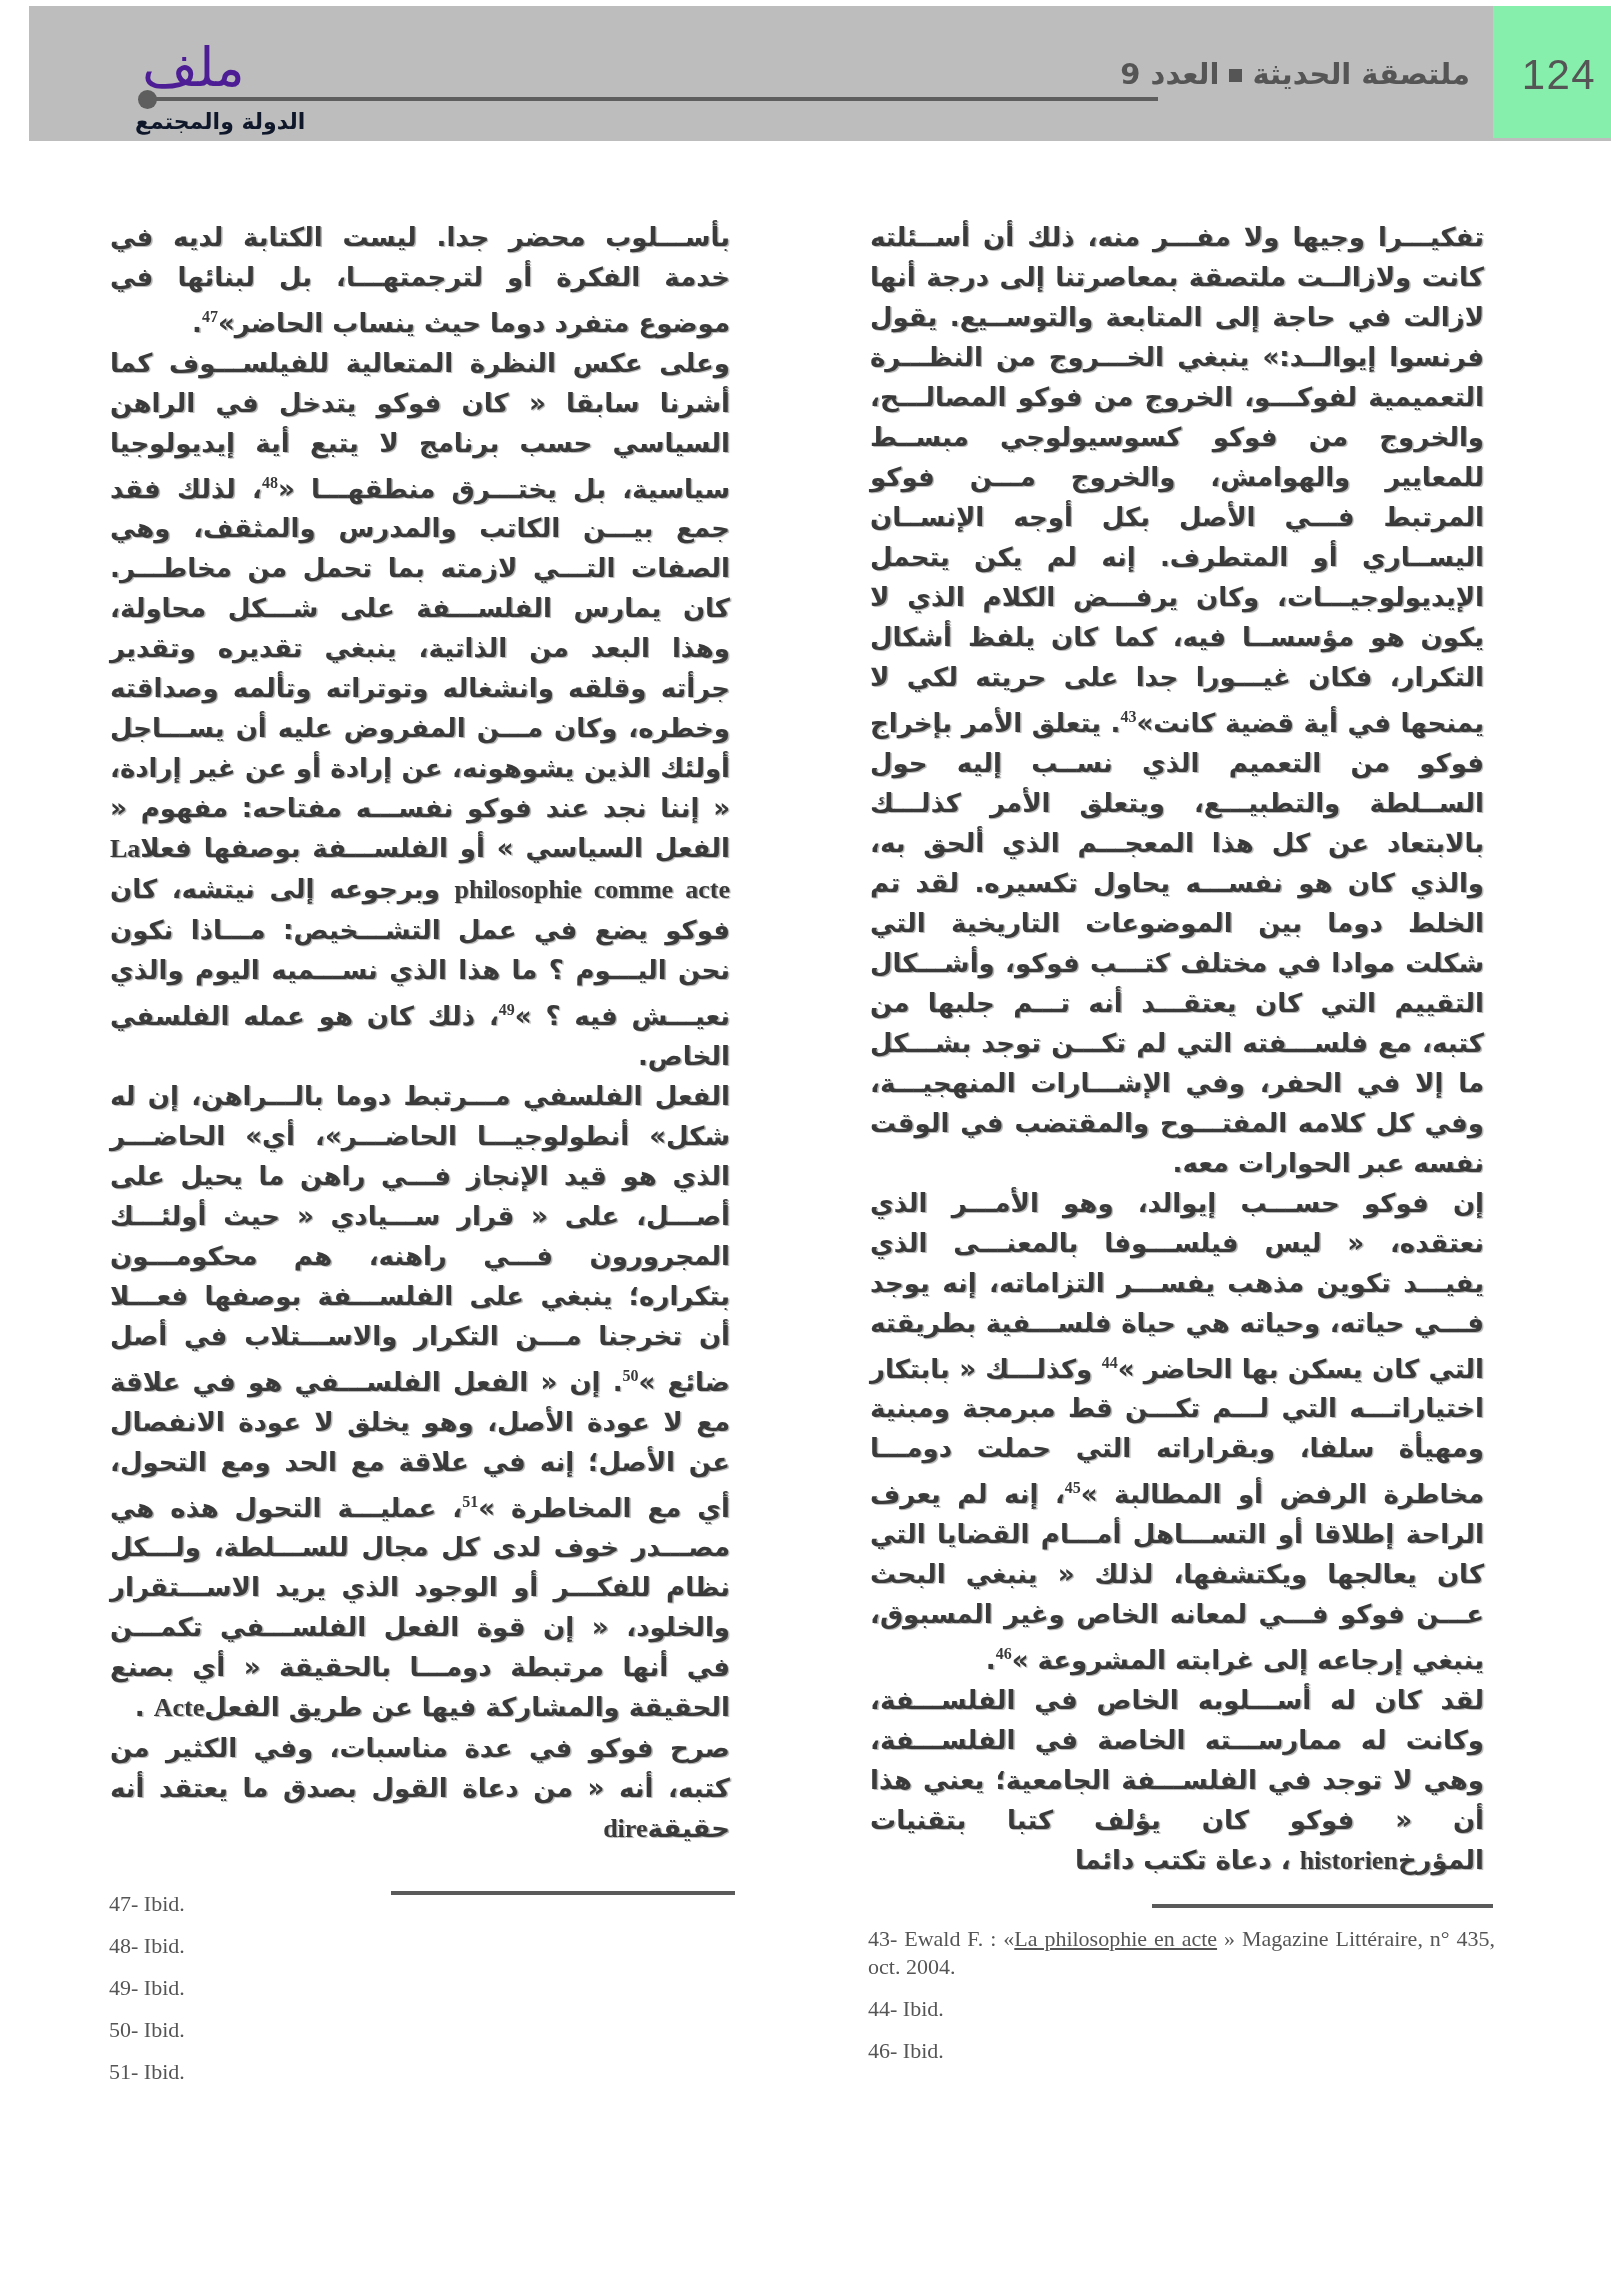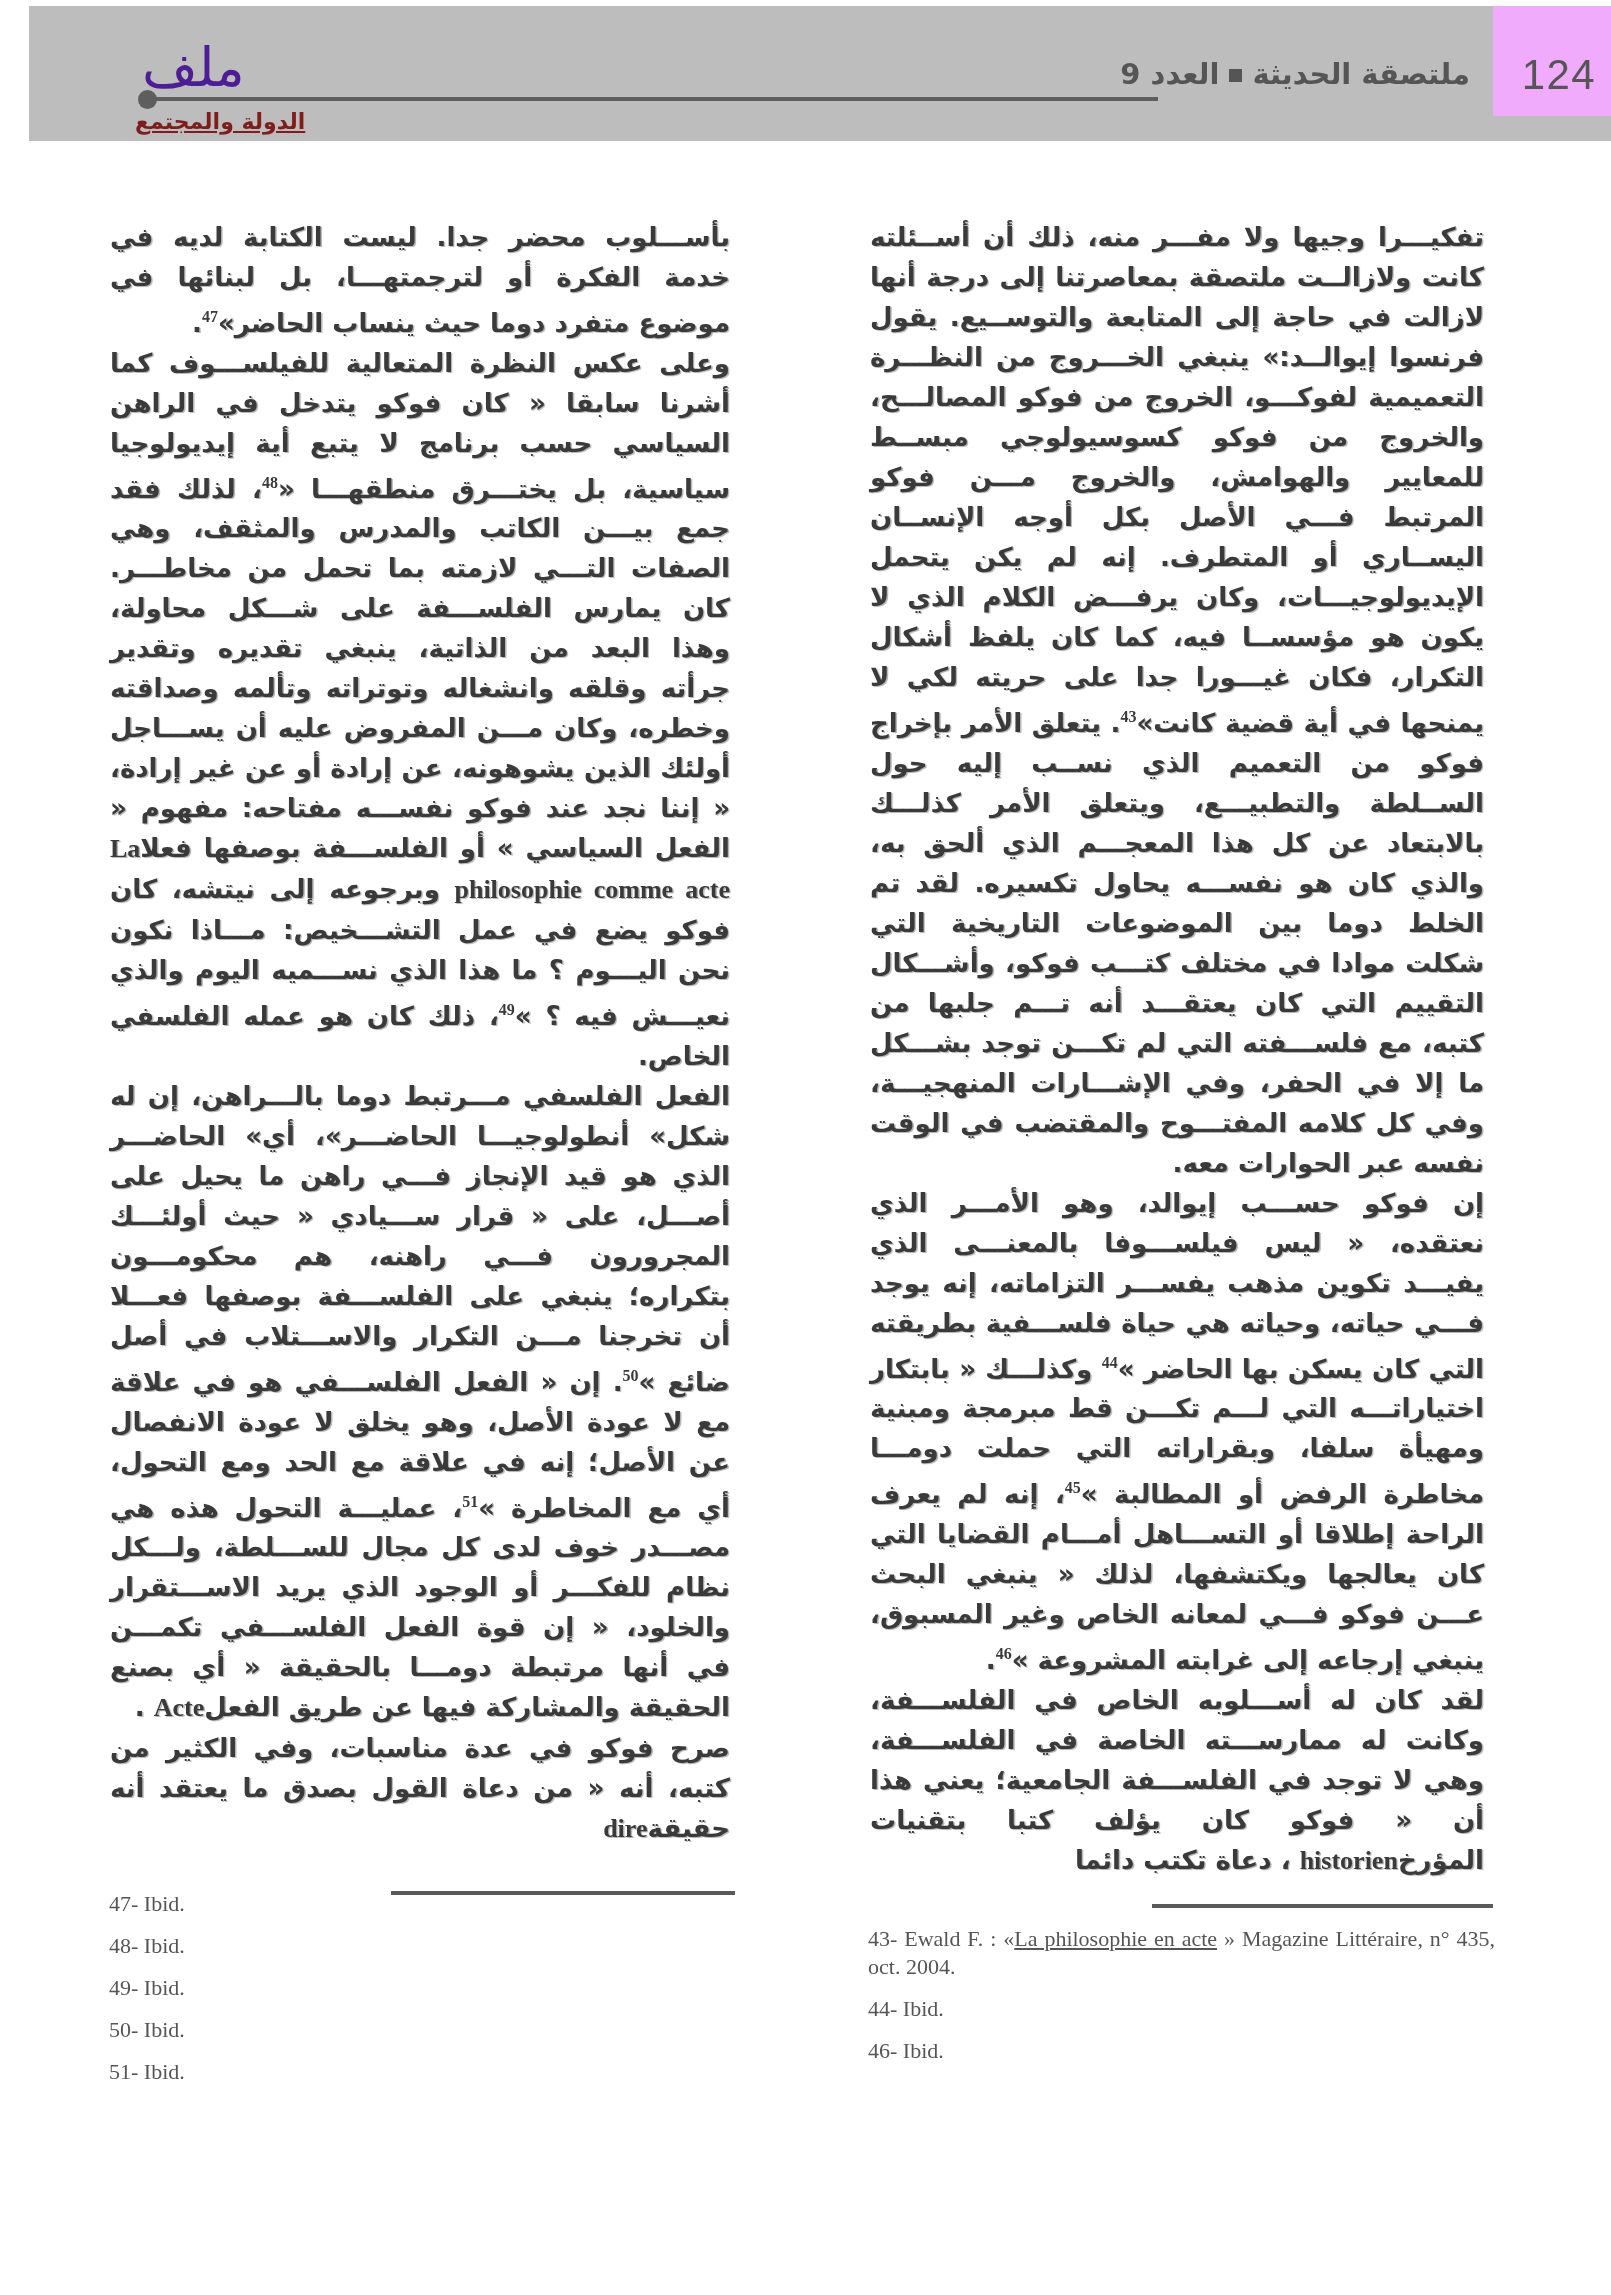--- a/index.html
+++ b/index.html
@@ -1,31 +1,31 @@
 <!DOCTYPE html>
 <html style="font-size:11.6px"><head>
 <meta charset="utf-8">
 <style>
   html, body { margin:0; padding:0; background:#ffffff; }
   body { width:1611px; height:2295px; position:relative; overflow:hidden;
          font-family:"DejaVu Sans", sans-serif; color:#333333; }
   .header { position:absolute; left:29px; top:5.8px; width:1583px; height:135px;
             background:#bdbdbd; }
-  .page-tab { position:absolute; right:0; top:0; width:119px; height:110px;
-              background:#f0abfc; }
+  .page-tab { position:absolute; right:0; top:0; width:119px; height:132px;
+              background:#86efac; }
   .page-num { position:absolute; right:16px; top:45px; font-family:"Liberation Sans", sans-serif;
               font-size:42px; color:#555555; letter-spacing:1.4px; }
   .journal { position:absolute; right:142px; top:51px; direction:rtl;
              font-family:"DejaVu Sans", sans-serif; font-weight:bold; font-size:29px; color:#555; white-space:nowrap; }
   .journal .sq { display:inline-block; width:13px; height:13px; background:#555; margin:0 10px; vertical-align:middle; }
   .journal .issue { font-weight:bold; }
   .hline { position:absolute; left:122px; top:91px; width:1007px; height:4.3px; background:#5e5e5e; }
   .dot { position:absolute; left:109px; top:84px; width:19px; height:19px; border-radius:50%; background:#5e5e5e; }
   .file-title { position:absolute; left:113px; top:30px; font-size:54px; font-weight:normal; color:#4c1d95; direction:rtl; }
-  .file-sub { position:absolute; left:106px; top:103px; font-size:22px; font-weight:bold; color:#7f1d1d; direction:rtl;text-decoration:underline; }
+  .file-sub { position:absolute; left:106px; top:103px; font-size:22px; font-weight:bold; color:#0f172a; direction:rtl; }
 
   .col { position:absolute; top:217px; direction:rtl; text-align:justify; text-align-last:right;
          font-family:"DejaVu Sans", sans-serif; font-weight:bold; font-size:26px; line-height:40px;
          color:#3a3a3a; text-shadow:1.4px 1.4px 0.7px #b5b5b5; }
   .col-right { left:870px; width:614px; }
   .col-left  { left:110px;  width:620px; }
   .col p { margin:0; }
   .col sup { font-family:"Liberation Serif", serif; font-weight:bold; font-size:16px; text-shadow:none; }
   .lat { font-family:"Liberation Serif", serif; font-weight:bold; }
 

